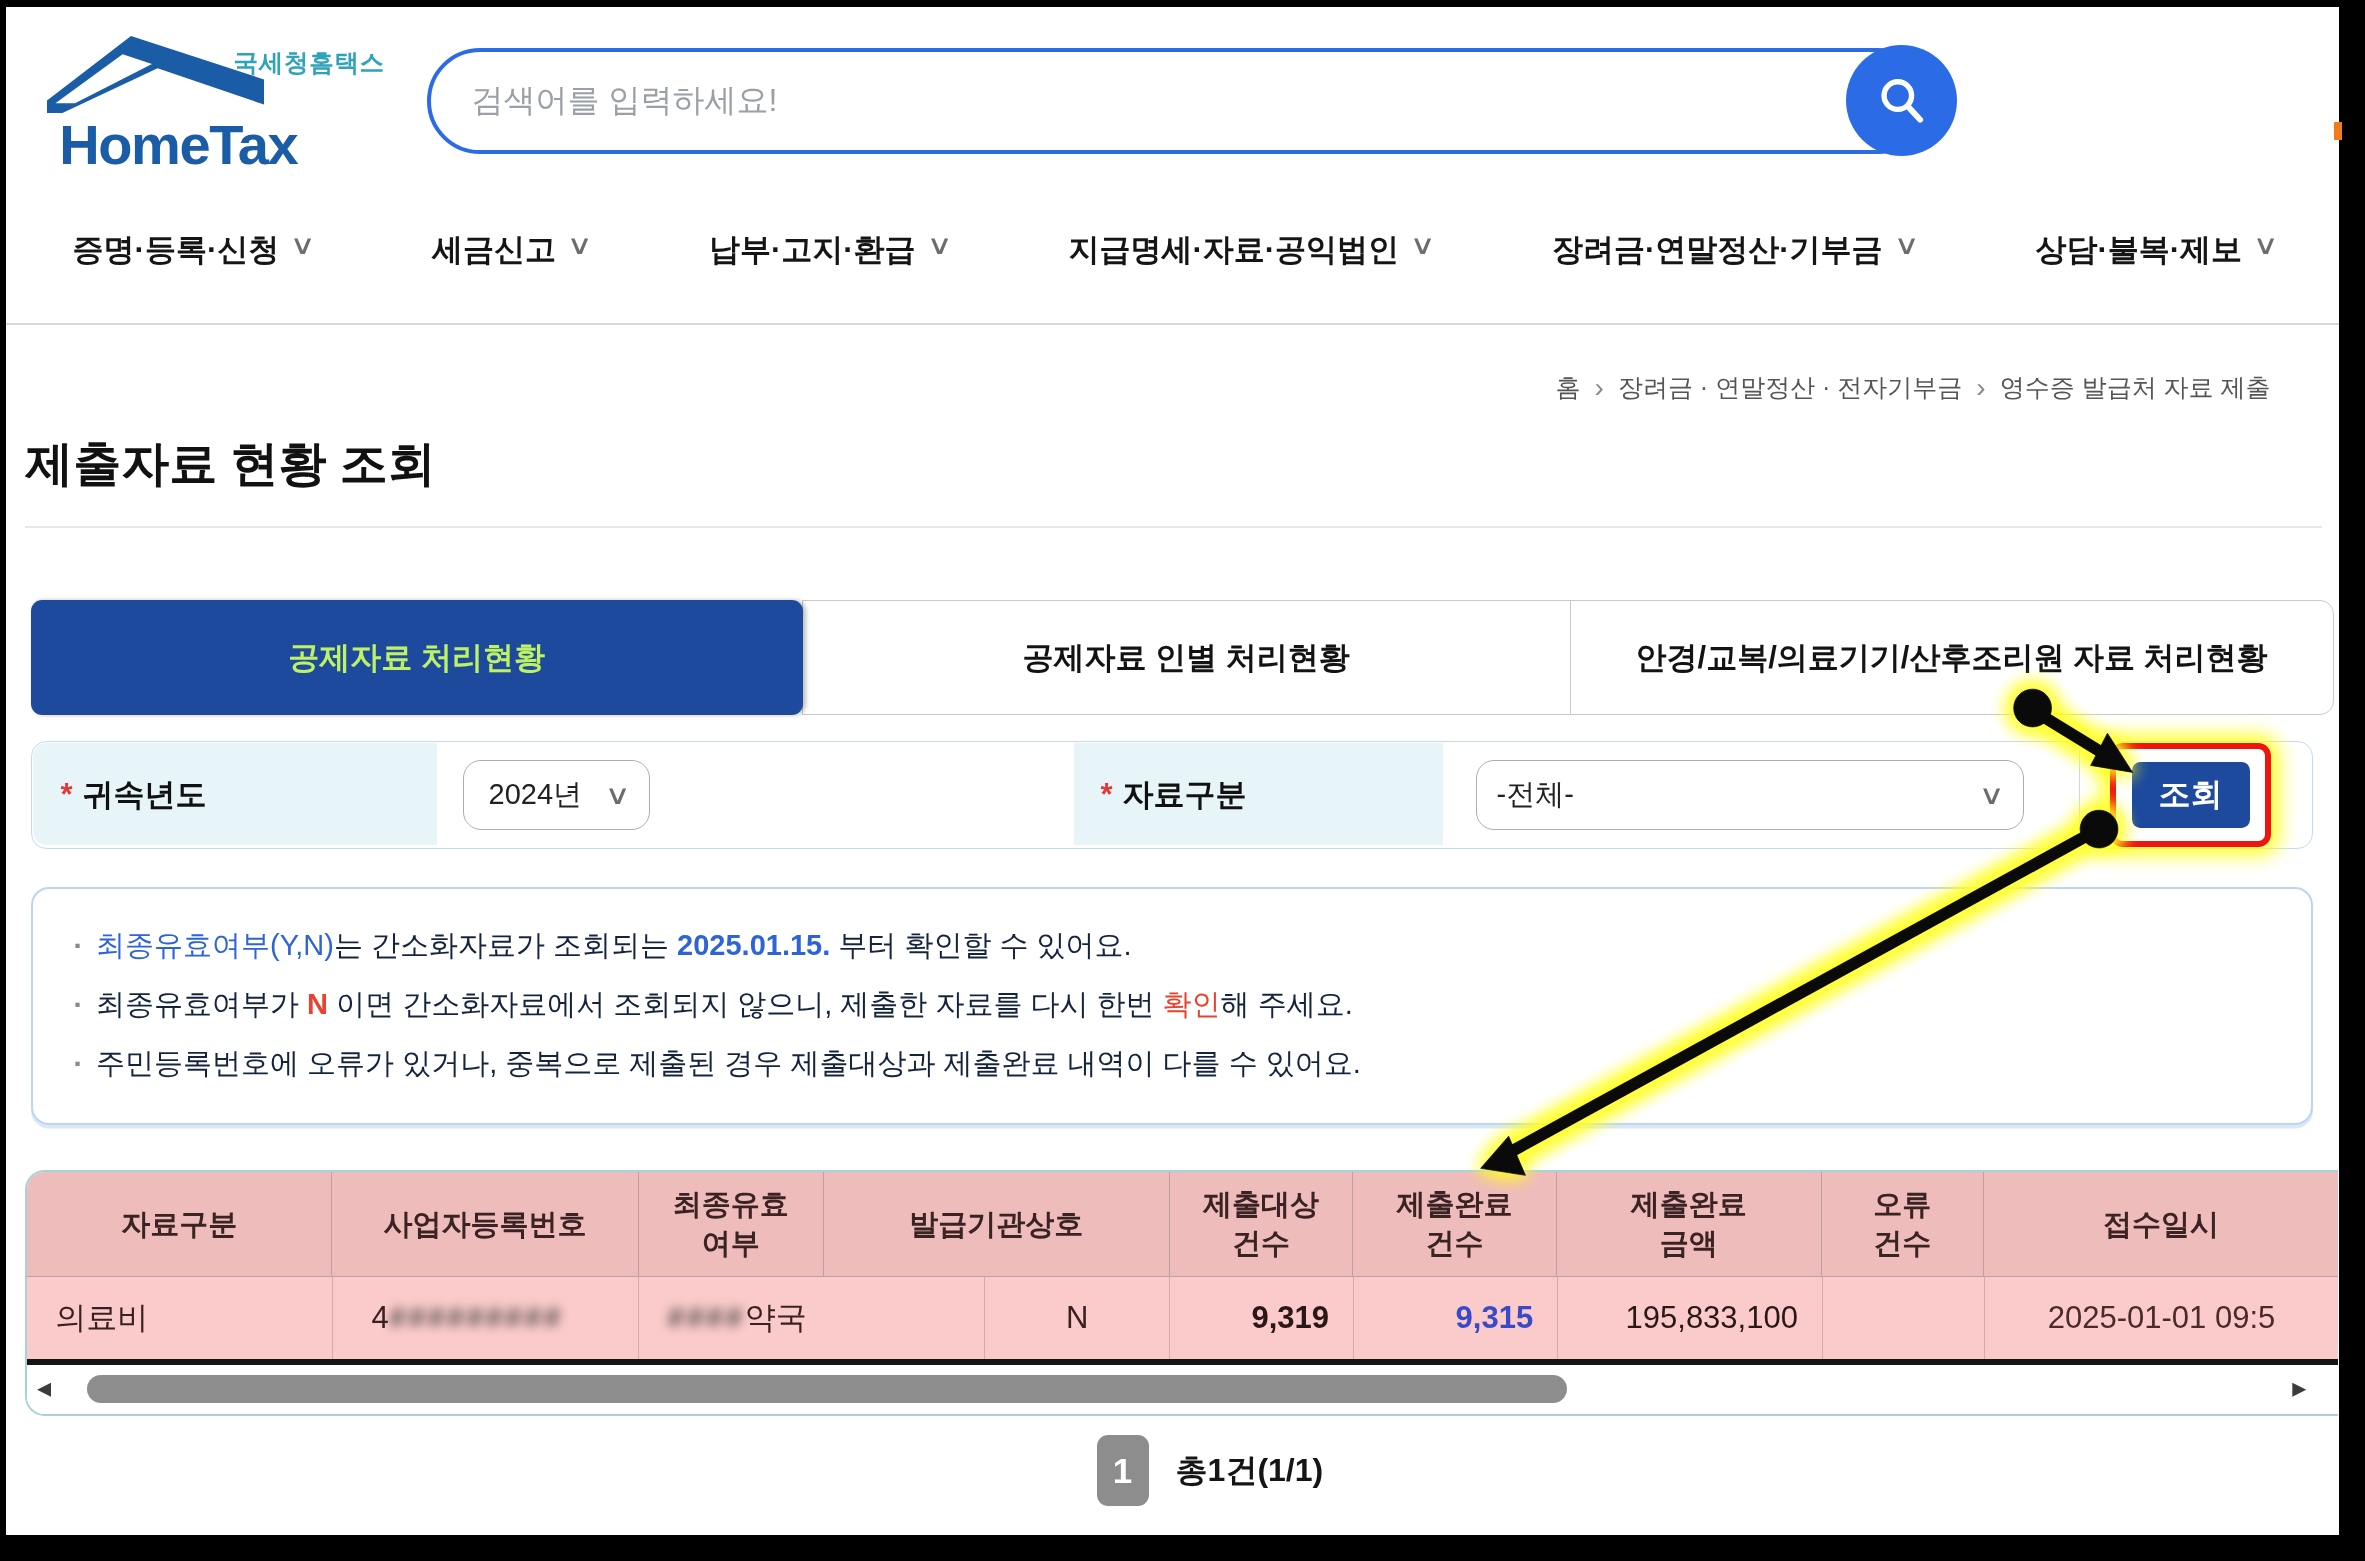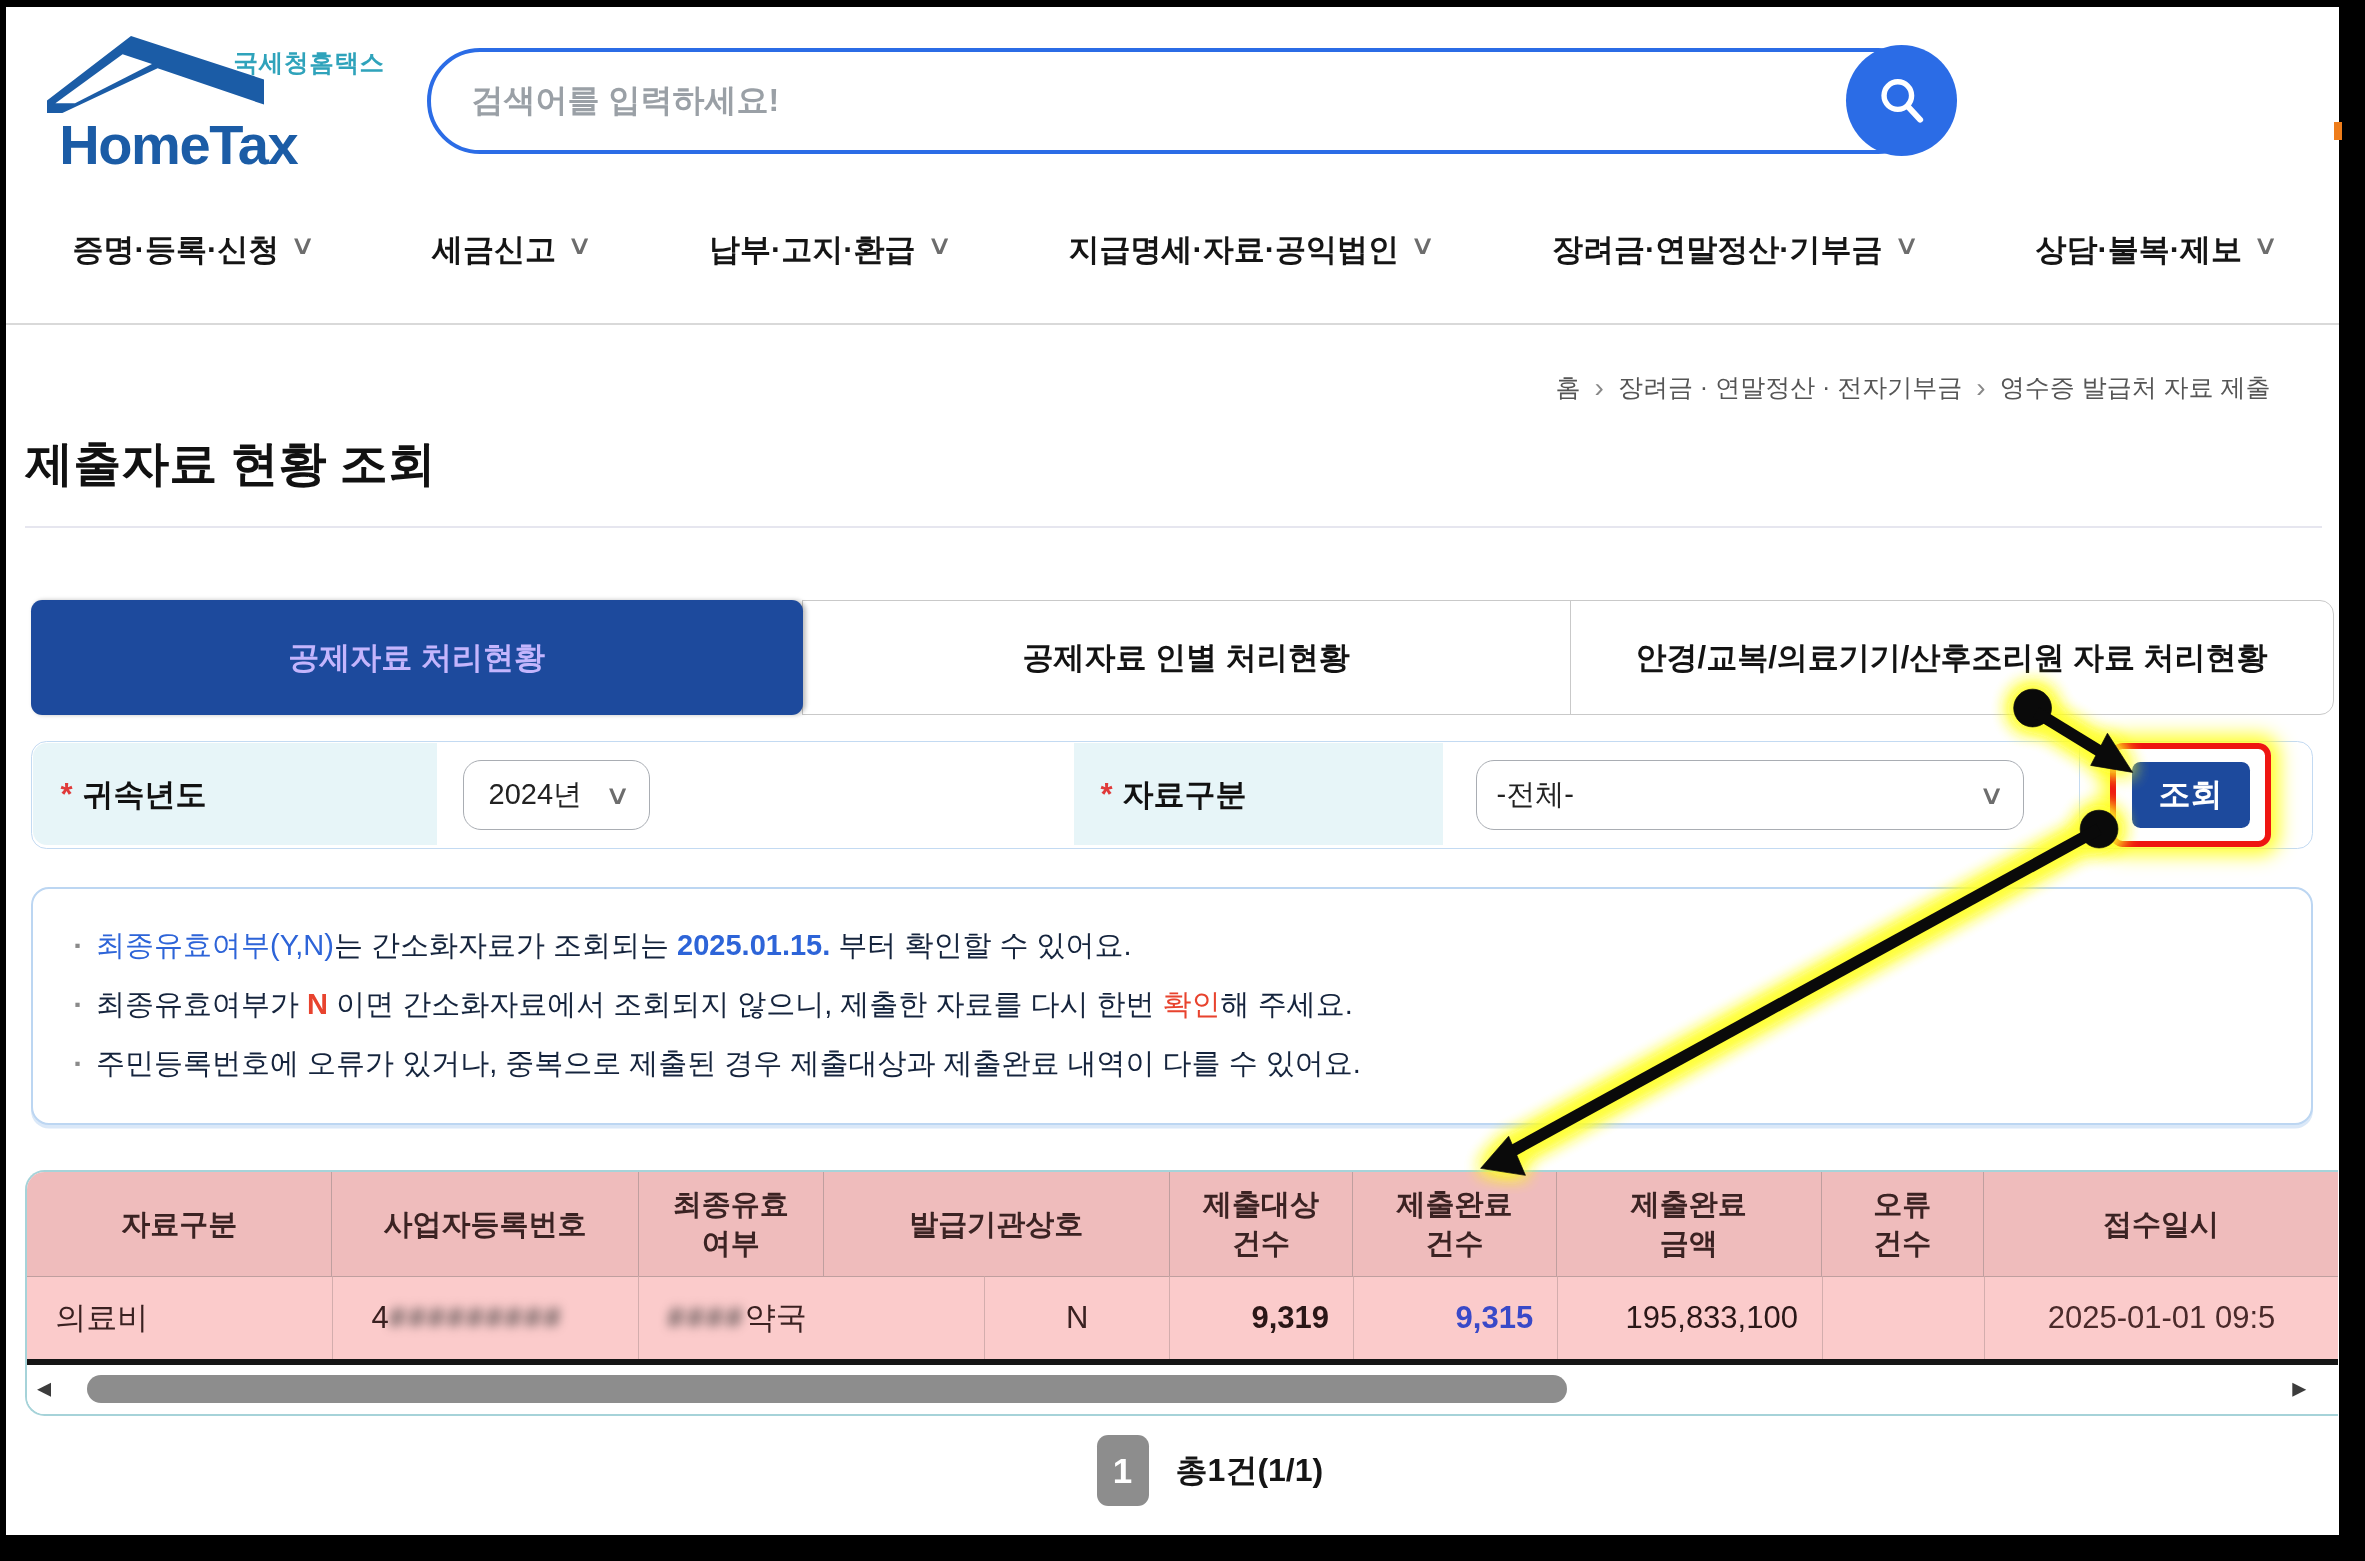--- a/index.html
+++ b/index.html
@@ -20,21 +20,21 @@
   .hdr-line{height:2.1px;background:#d9d9d9;}
   
   .crumb{font-size:25px;color:#555;display:flex;align-items:center;gap:14px;}
   .crumb .sep{color:#888;font-size:28px;}
   
   .title{font-size:48px;font-weight:800;color:#111;}
   .title-line{height:2.1px;background:#e6e6ef;}
   
   .tab{box-sizing:border-box;height:115px;display:flex;align-items:center;justify-content:center;
        font-size:31px;font-weight:800;cursor:pointer;}
-  .tab.active{background:#1d4a9d;color:#c4b5fd;border-radius:11.2px;box-shadow:2.8px 0 4.2px rgba(0,0,0,.25);}
+  .tab.active{background:#1d4a9d;color:#bef264;border-radius:11.2px;box-shadow:2.8px 0 4.2px rgba(0,0,0,.25);}
   .tab.inactive{background:#fff;color:#131313;border:1.4px solid #c9c9c9;}
   
   .filter-box{box-sizing:border-box;border:1.4px solid #c3daf2;border-radius:15.4px;background:#fff;}
   .filter-cell{background:#e7f5f8;}
   .flabel{font-size:31px;font-weight:800;color:#111;}
   .req{color:#e03a3a;font-weight:800;margin-right:9.8px;font-size:31px;}
   .dd{box-sizing:border-box;border:1.4px solid #a9adb3;border-radius:18px;background:#fff;
       display:flex;align-items:center;justify-content:space-between;font-size:29px;color:#222;
       padding:0 21px 0 25px;cursor:pointer;}
   .dd .chev{margin-left:0;}
@@ -80,21 +80,21 @@
 
     <div class="abs" style="left:41px;top:28px;width:392px;height:129px;">
       <svg class="abs" style="left:0;top:1.4px;" width="217" height="77" viewBox="0 0 310 110">
         <polygon points="120,0 310,62 310,98 158,46 22,110 0,110 0,92" fill="#1b5ca6"></polygon>
         <polygon points="108,26 150,40 40,96 12,96" fill="#ffffff"></polygon>
       </svg>
       <div class="abs agency-txt" style="left:187px;top:11.2px;">국세청홈택스</div>
       <div class="abs brand-txt" style="left:12.6px;top:77px;text-align:right;">HomeTax</div>
     </div>
 
-    <div class="abs search-bar flexc" style="left:421px;top:41px;font-weight:bold;">
+    <div class="abs search-bar flexc" style="left:421px;top:41px;">
       <span class="search-ph">검색어를 입력하세요!</span>
     </div>
     <div class="abs search-btn" style="left:1840px;top:38px;">
       <svg width="59" height="59" viewBox="0 0 24 24">
         <circle cx="10.5" cy="10" r="5.6" fill="none" stroke="#ffffff" stroke-width="2.2"></circle>
         <line x1="14.8" y1="14.6" x2="19.6" y2="19.8" stroke="#ffffff" stroke-width="2.4" stroke-linecap="round"></line>
       </svg>
     </div>
 
     <div class="abs flexc" style="left:67px;top:204px;width:2203px;height:77px;justify-content:space-between;">

